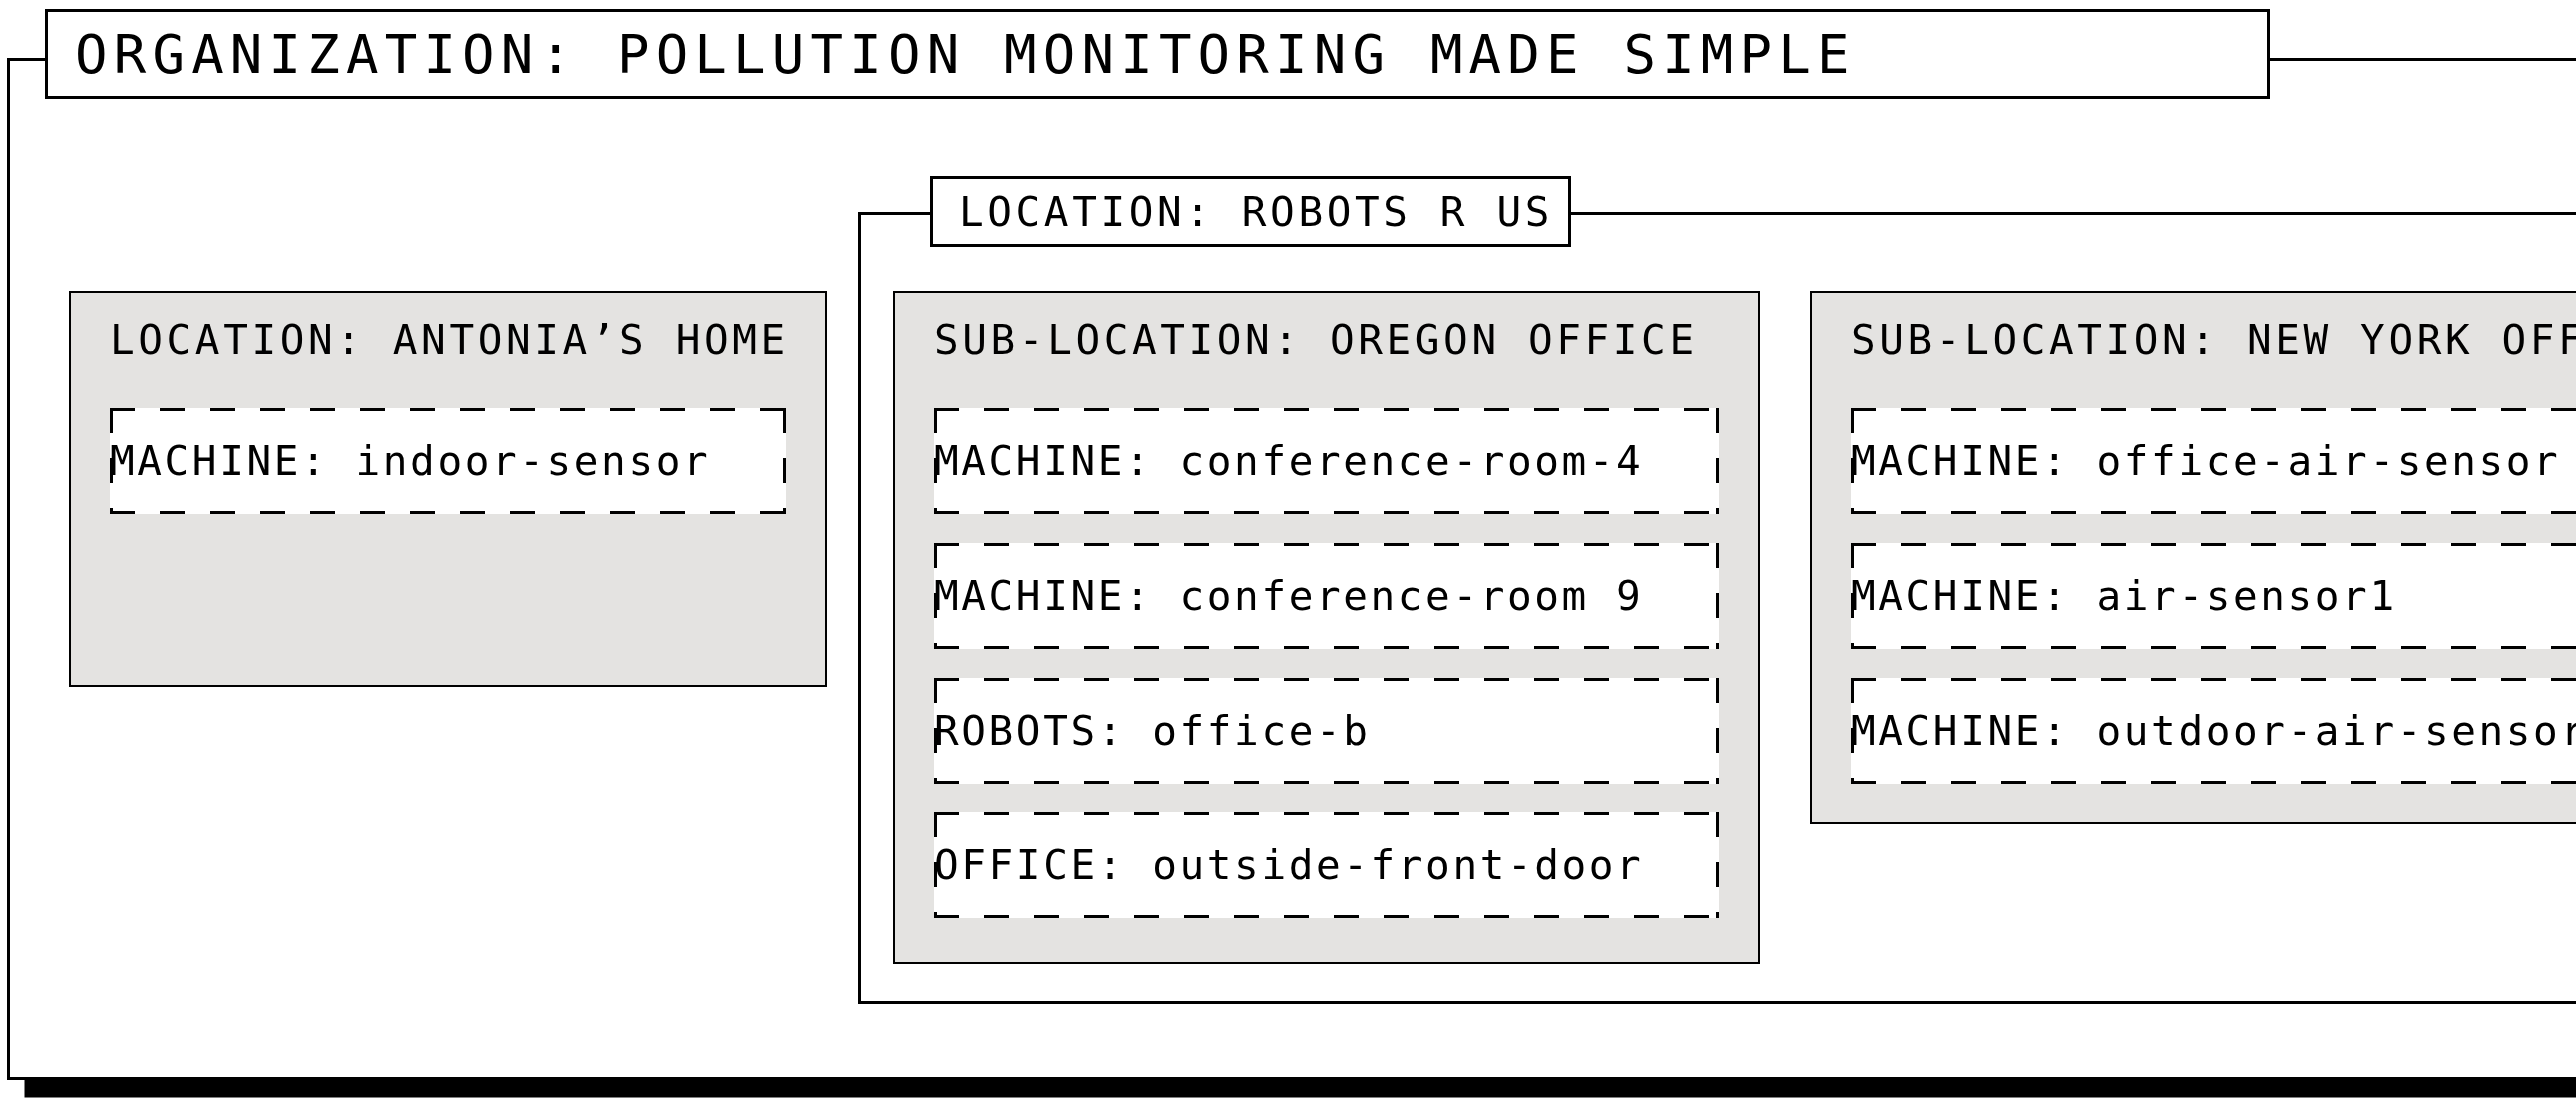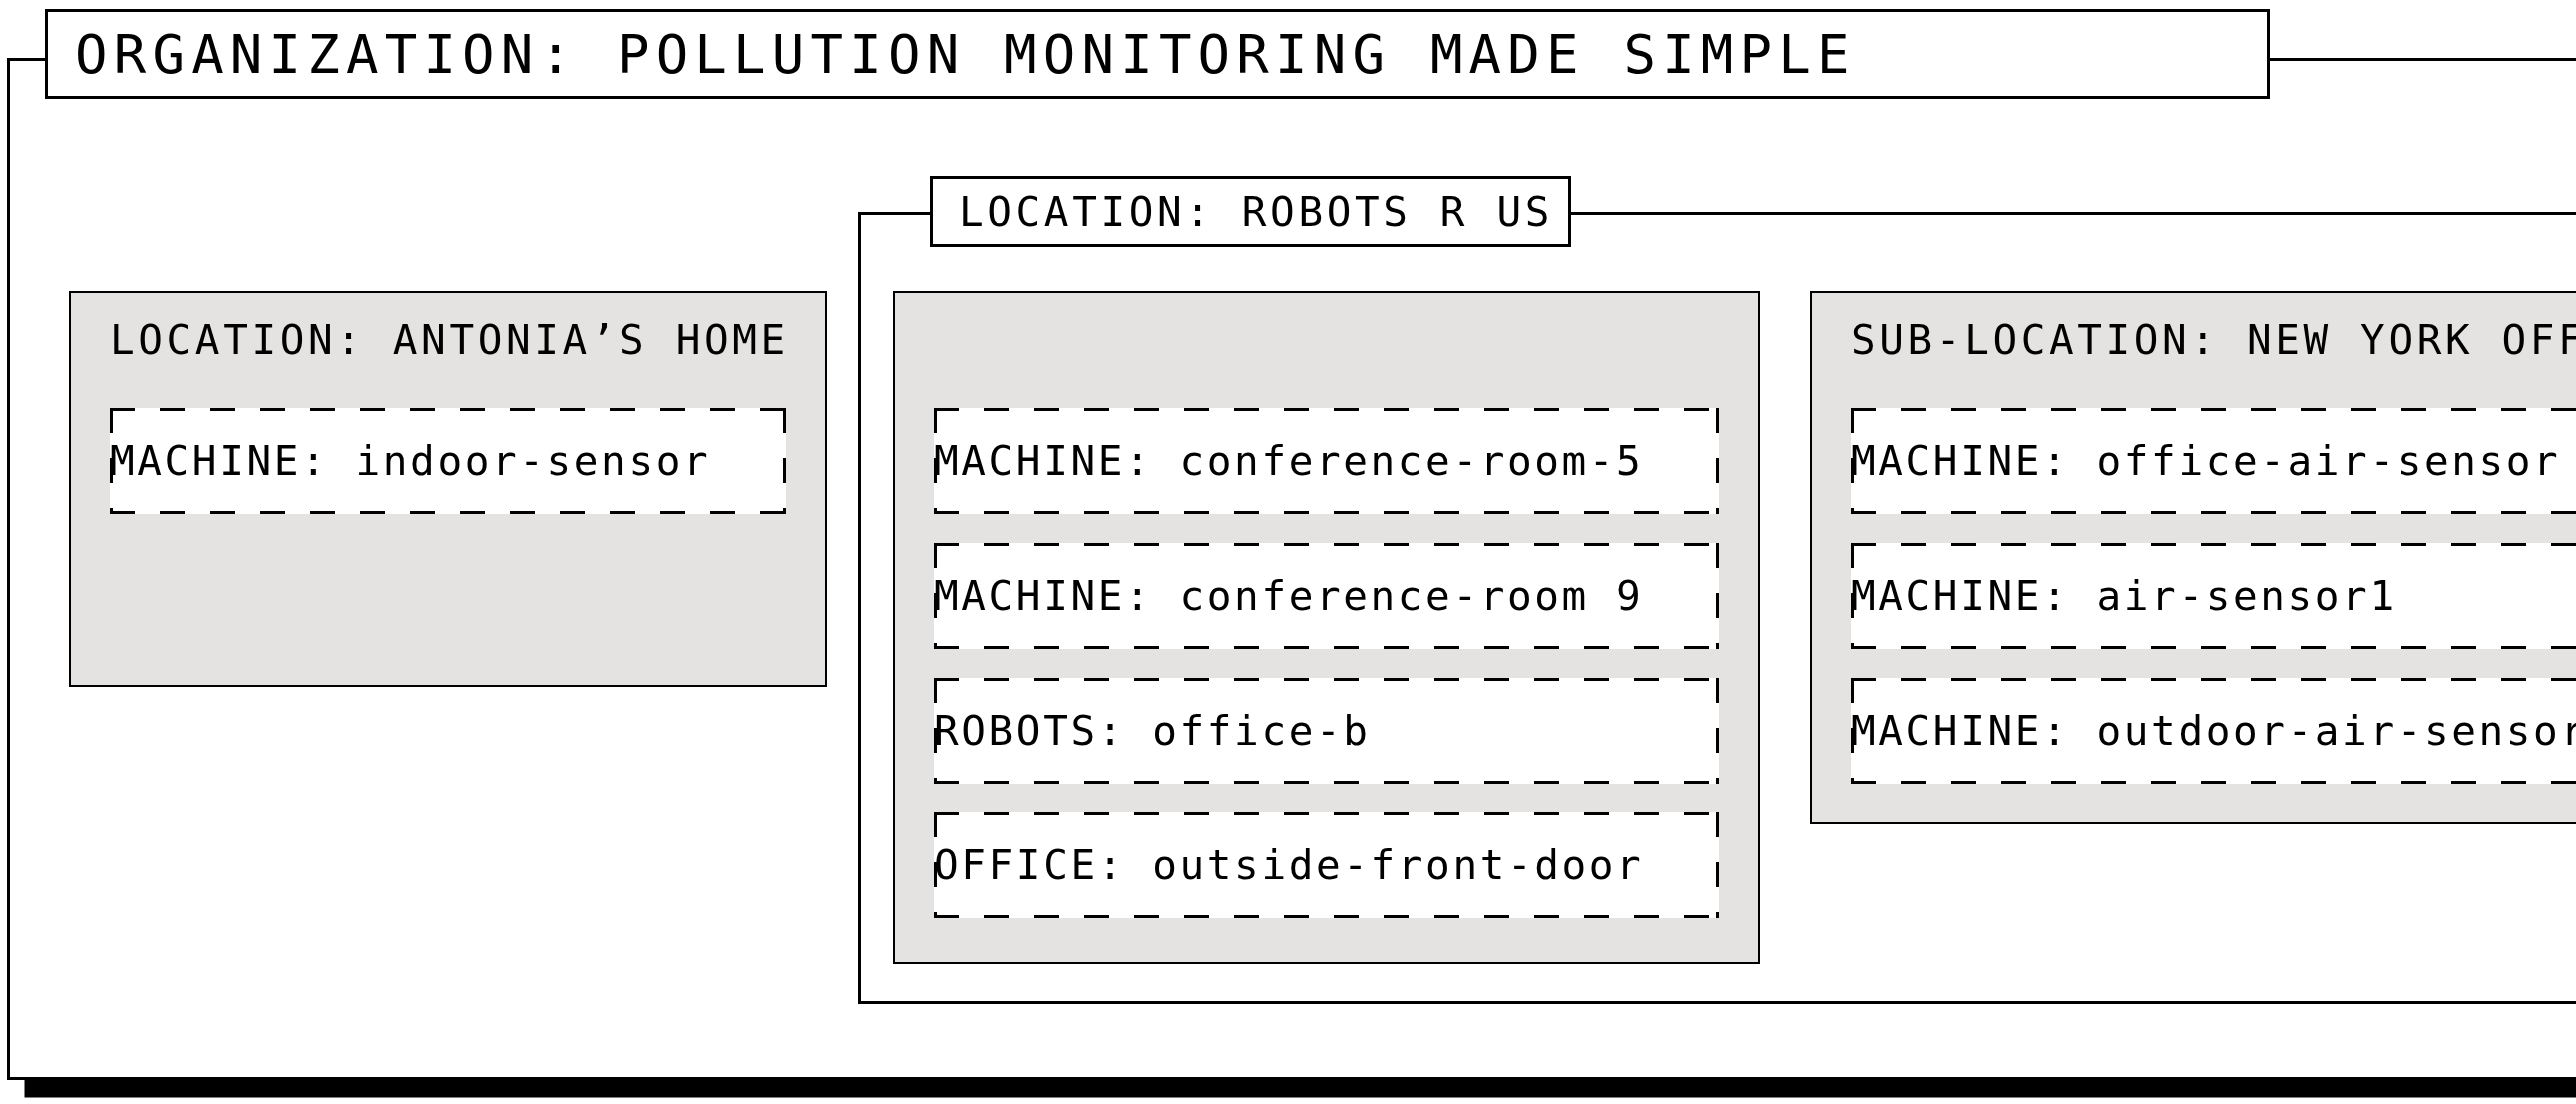--- a/index.html
+++ b/index.html
@@ -76,22 +76,23 @@
   <section class="panel panel-antonia">
     <div class="hdr">LOCATION: ANTONIA’S HOME</div>
     <div class="machine r0">
       <span class="mtext">MACHINE: indoor-sensor</span>
     </div>
   </section>
 
   <div class="robots-box">
 
     <section class="panel panel-oregon">
+      <div class="hdr">SUB-LOCATION: OREGON OFFICE</div>
       <div class="machine r0">
-        <span class="mtext">MACHINE: conference-room-5</span>
+        <span class="mtext">MACHINE: conference-room-4</span>
       </div>
       <div class="machine r1">
         <span class="mtext">MACHINE: conference-room 9</span>
       </div>
       <div class="machine r2">
         <span class="mtext">ROBOTS: office-b</span>
       </div>
       <div class="machine r3">
         <span class="mtext">OFFICE: outside-front-door</span>
       </div>

